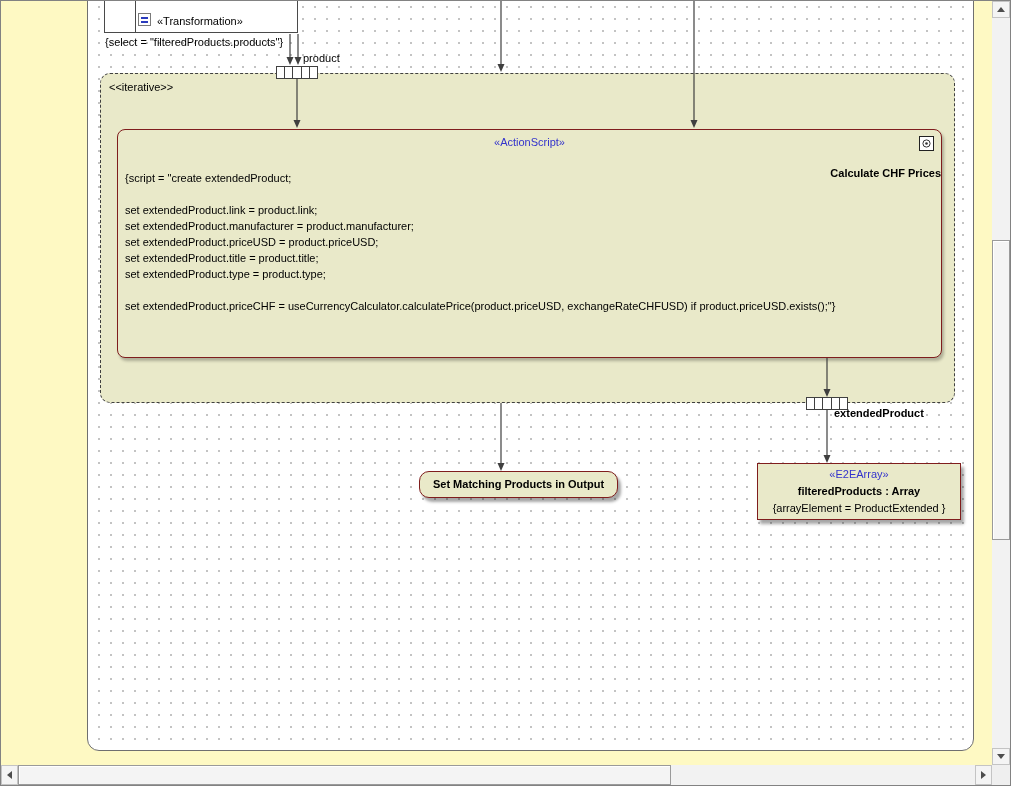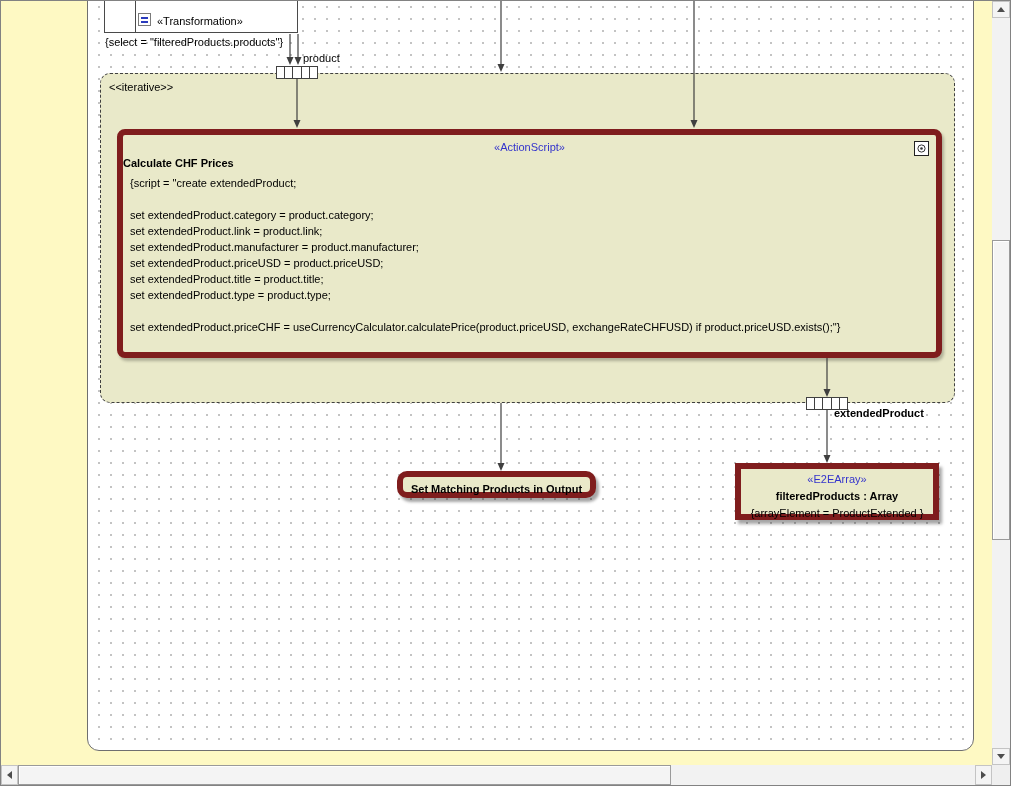--- a/index.html
+++ b/index.html
@@ -14,24 +14,24 @@
     border:1px solid #6f6f6f;border-radius:12px;box-sizing:border-box;
     background-color:#ffffff;
     background-image:radial-gradient(circle,#c3c3c3 1px,transparent 1.2px);
     background-size:12px 12px;background-position:5px 5px;z-index:0;}
 
   .txt{font-size:11px;color:#000;line-height:14px;white-space:nowrap;}
   .stereo{color:#3333cc;font-size:11px;text-align:center;line-height:14px;}
   .bold{font-weight:bold;}
 
   
-  .node{position:absolute;background:#e9e9c9;border:6px solid #7f1d1d;box-sizing:border-box;}
+  .node{position:absolute;background:#e9e9c9;border:1px solid #7f1d1d;box-sizing:border-box;}
   .region{border:1px dashed #404040;border-radius:10px;z-index:1;}
   .script-box{border-radius:8px;z-index:2;box-shadow:2px 3px 3px rgba(0,0,0,0.25);}
-  .shadowed{box-shadow:3px 4px 3px rgba(0,0,0,0.35);}
+  .shadowed{box-shadow:3px 4px 3px rgba(0,0,0,0.35);margin-left:22px;}
 
   .transformation-box{position:absolute;left:103px;top:-14px;width:194px;height:46px;
     background:#ffffff;border:1px solid #4a4a4a;box-sizing:border-box;z-index:6;}
   .transformation-box .divider{position:absolute;left:30px;top:0;bottom:0;width:0;border-left:1px solid #4a4a4a;}
   .t-icon{position:absolute;left:33px;top:25px;width:13px;height:13px;border:1px solid #7a7a7a;background:#fff;
     display:flex;flex-direction:column;justify-content:center;gap:2px;align-items:center;box-sizing:border-box;}
   .t-icon i{display:block;width:7px;height:2px;background:#2a3bbd;}
 
   .script-line{height:16px;font-size:11px;line-height:16px;white-space:pre;color:#000;}
 
@@ -90,31 +90,30 @@
       <span></span>
       <span></span>
   </div>
 
   <div class="node region" style="left:99px;top:72px;width:855px;height:330px;">
     <span class="txt" style="position:absolute;left:8px;top:6px;">&lt;&lt;iterative&gt;&gt;</span>
   </div>
 
   <div class="node script-box" style="left:116px;top:128px;width:825px;height:229px;">
     <div class="stereo" style="position:absolute;left:0;right:0;top:5px;">«ActionScript»</div>
-    <div class="txt bold" style="position:absolute;left:0;right:0;top:21px;text-align:left;">Calculate CHF Prices</div>
+    <div class="txt bold" style="position:absolute;left:0;right:0;top:36px;text-align:right;">Calculate CHF Prices</div>
     <div class="badge">
       <svg width="9" height="9" viewBox="0 0 9 9">
         <circle cx="4.5" cy="4.5" r="3.6" fill="none" stroke="#333" stroke-width="1"></circle>
         <circle cx="4.5" cy="4.5" r="1.3" fill="#333"></circle>
       </svg>
     </div>
     <div style="position:absolute;left:7px;top:40px;right:4px;">
       <div class="script-line">{script = "create extendedProduct;</div>
       <div class="script-line"></div>
-      <div class="script-line">set extendedProduct.category = product.category;</div>
       <div class="script-line">set extendedProduct.link = product.link;</div>
       <div class="script-line">set extendedProduct.manufacturer = product.manufacturer;</div>
       <div class="script-line">set extendedProduct.priceUSD = product.priceUSD;</div>
       <div class="script-line">set extendedProduct.title = product.title;</div>
       <div class="script-line">set extendedProduct.type = product.type;</div>
       <div class="script-line"></div>
       <div class="script-line">set extendedProduct.priceCHF = useCurrencyCalculator.calculatePrice(product.priceUSD, exchangeRateCHFUSD) if product.priceUSD.exists();"}</div>
     </div>
   </div>
 

